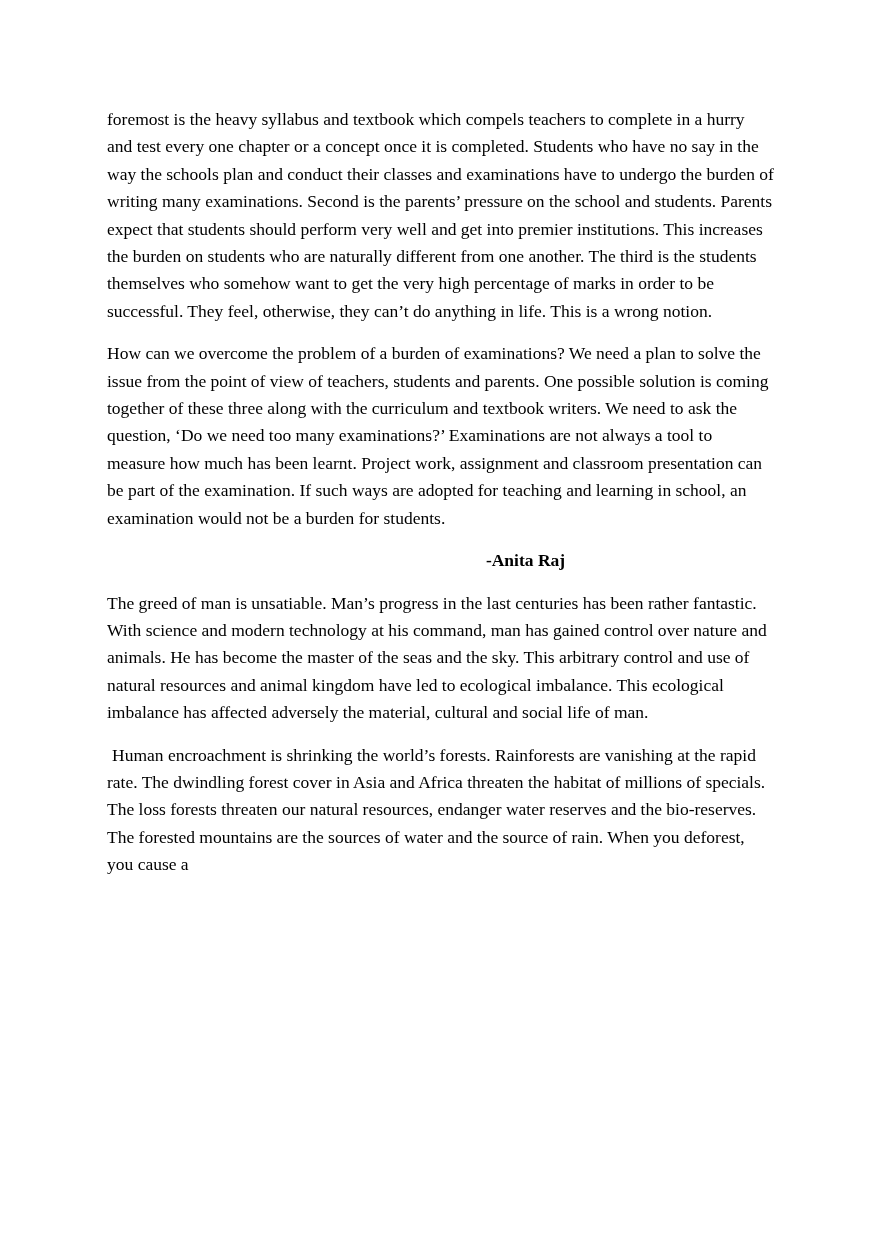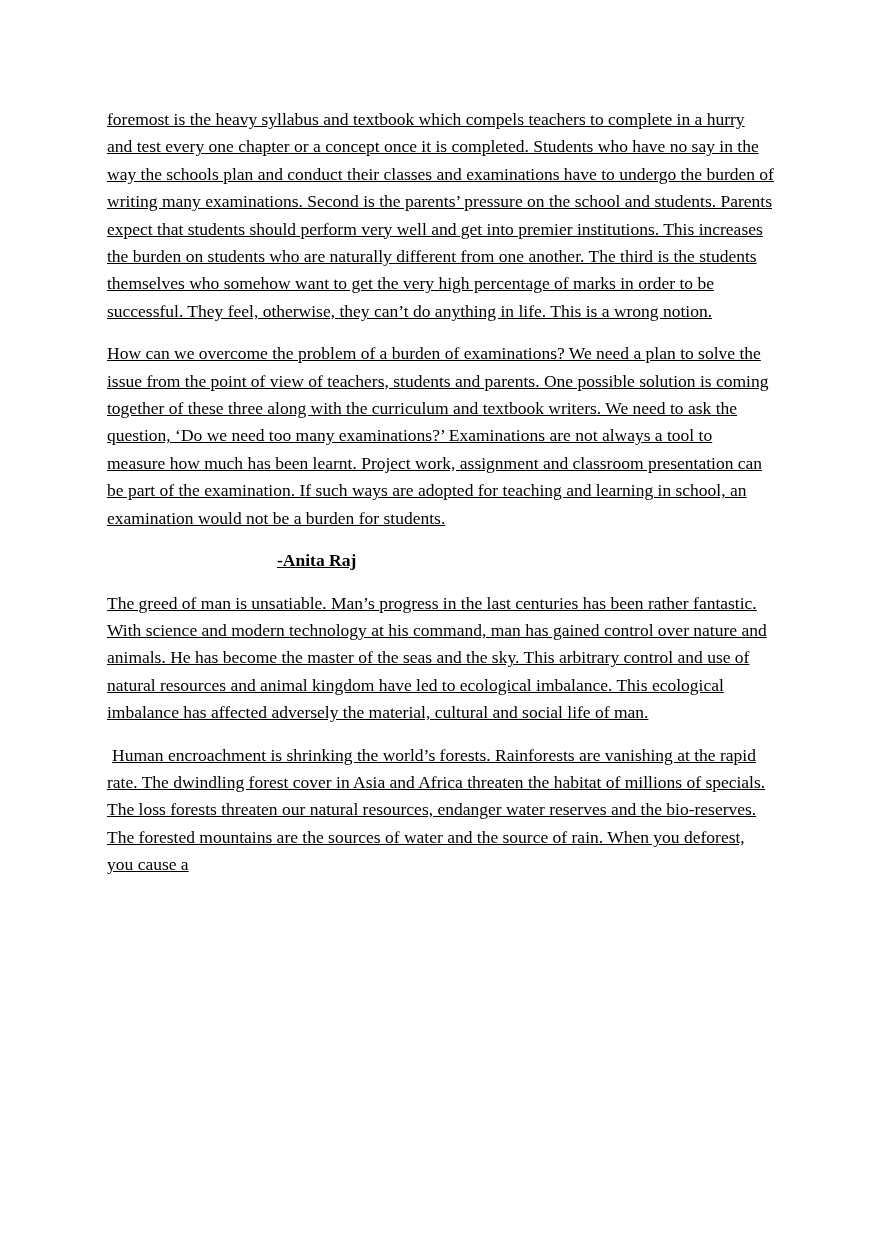--- a/index.html
+++ b/index.html
@@ -13,21 +13,20 @@
     font-family: "Liberation Serif", serif;
     color: #000000;
     overflow: hidden;
   }
   .page {
     box-sizing: border-box;
     width: 880px;
     height: 1244px;
     padding: 106px 106px 40px 107px;
     background: #ffffff;
-    text-decoration: underline;
   }
   .para {
     font-size: 17.5px;
     line-height: 27.4px;
     margin: 0 0 15px 0;
     text-align: left;
   }
   .para.bold {
     font-weight: bold;
   }
@@ -39,20 +38,21 @@
     line-height: 27.4px;
     font-weight: bold;
     text-align: center;
     margin: 0 0 15px 0;
     letter-spacing: 0.2px;
   }
   .byline {
     font-size: 17.5px;
     line-height: 27.4px;
     font-weight: bold;
+    text-align: center;
     margin: 0 0 15px 0;
     padding-left: 170px;
   }
 </style>
 </head>
 <body>
 
 <div class="page">
 
   <p class="para">foremost is the heavy syllabus and textbook which compels teachers to complete in a hurry and test every one chapter or a concept once it is completed. Students who have no say in the way the schools plan and conduct their classes and examinations have to undergo the burden of writing many examinations. Second is the parents’ pressure on the school and students. Parents expect that students should perform very well and get into premier institutions. This increases the burden on students who are naturally different from one another. The third is the students themselves who somehow want to get the very high percentage of marks in order to be successful. They feel, otherwise, they can’t do anything in life. This is a wrong notion.</p>

